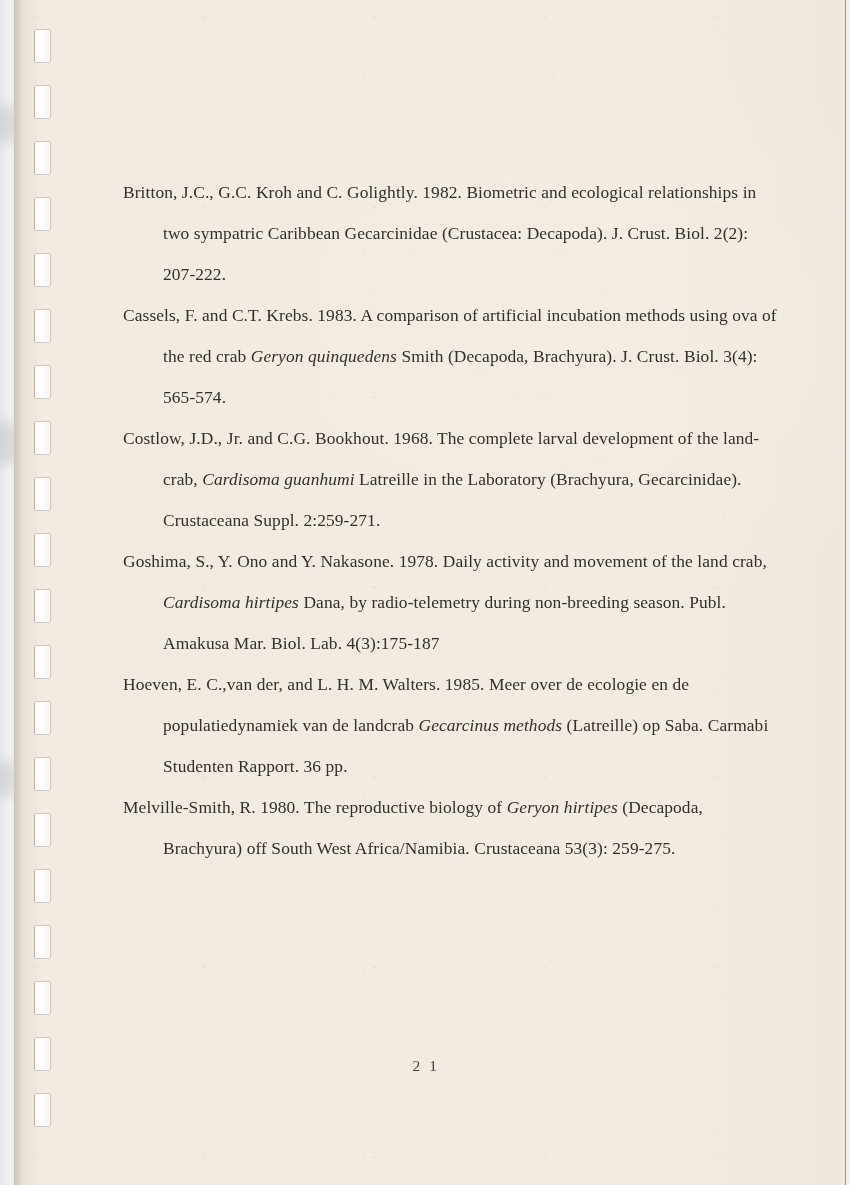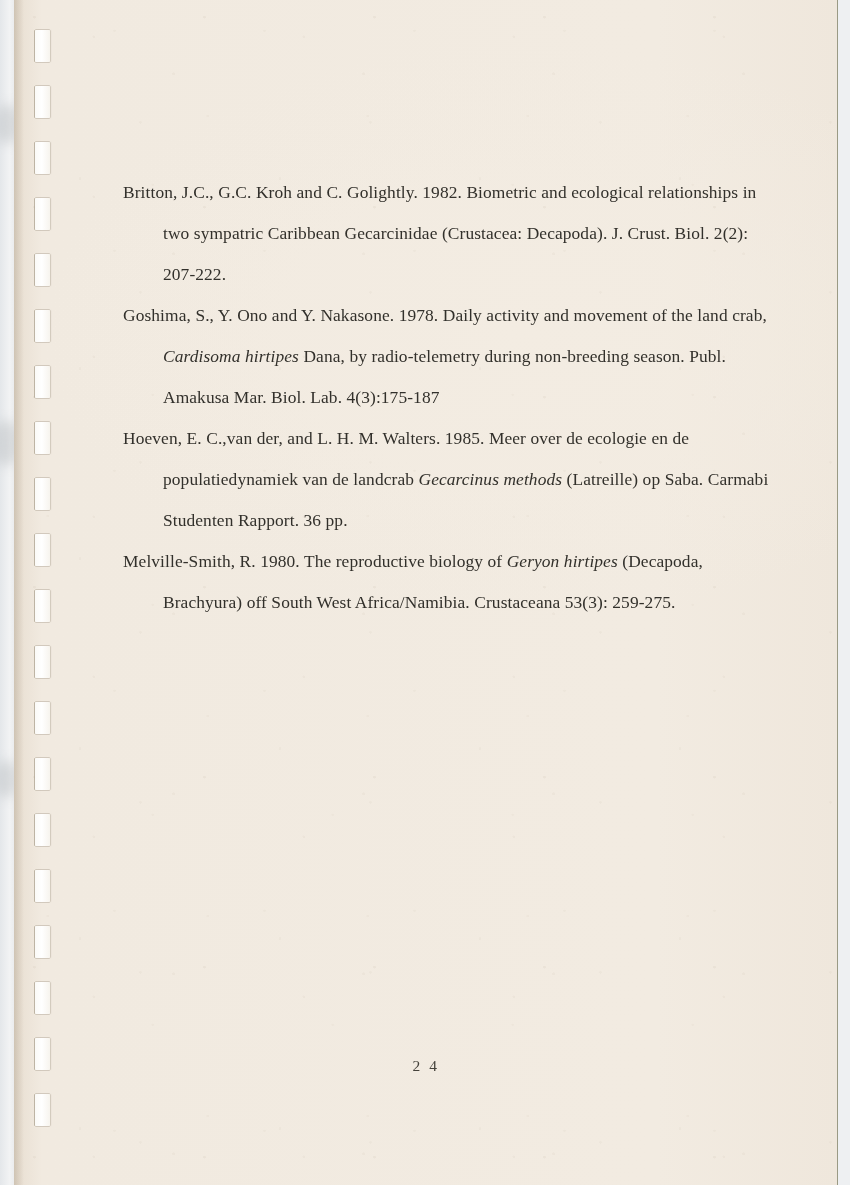--- a/index.html
+++ b/index.html
@@ -42,20 +42,21 @@
   
   .page {
     position: absolute;
     left: 14px; top: 0;
     width: 824px;
     height: 1185px;
     background:
       radial-gradient(ellipse 700px 420px at 62% 28%, #f3ece2 0%, rgba(243,236,226,0) 70%),
       linear-gradient(to right, #e8ded1 0px, #f1eae0 28px, #f2ebe1 78%, #efe7dc 100%);
     box-shadow: inset -1px 0 0 #9a9a84;
+    padding-left: 8px;
   }
   .page-grain {
     position: absolute;
     inset: 0;
     pointer-events: none;
     opacity: .30;
     background-image:
       radial-gradient(circle at 12% 9%,  rgba(190,176,156,.40) 0 1.2px, transparent 1.6px),
       radial-gradient(circle at 38% 23%, rgba(190,176,156,.32) 0 1.1px, transparent 1.5px),
       radial-gradient(circle at 67% 14%, rgba(190,176,156,.30) 0 1.0px, transparent 1.4px),
@@ -149,20 +150,22 @@
         <div class="hole" style="left: 21px; top: 814px; width: 15px; height: 32px;"></div>
         <div class="hole" style="left: 21px; top: 870px; width: 15px; height: 32px;"></div>
         <div class="hole" style="left: 21px; top: 926px; width: 15px; height: 32px;"></div>
         <div class="hole" style="left: 21px; top: 982px; width: 15px; height: 32px;"></div>
         <div class="hole" style="left: 21px; top: 1038px; width: 15px; height: 32px;"></div>
         <div class="hole" style="left: 21px; top: 1094px; width: 15px; height: 32px;"></div>
       </div>
 
     <div class="refs" id="refs-container">
         <p class="ref"><span>Britton, J.C., G.C. Kroh and C. Golightly. 1982.  Biometric and ecological relationships in two sympatric Caribbean Gecarcinidae (Crustacea: Decapoda). J. Crust. Biol. 2(2): 207-222.</span></p>
+        <p class="ref"><span>Cassels, F. and C.T. Krebs. 1983.  A comparison of artificial incubation methods using ova of the red crab </span><i>Geryon quinquedens</i><span>  Smith (Decapoda, Brachyura). J. Crust. Biol. 3(4): 565-574.</span></p>
+        <p class="ref"><span>Costlow, J.D., Jr. and C.G. Bookhout. 1968.  The complete larval development of the land-crab, </span><i>Cardisoma guanhumi</i><span> Latreille in the Laboratory (Brachyura, Gecarcinidae). Crustaceana Suppl. 2:259-271.</span></p>
         <p class="ref"><span>Goshima, S., Y. Ono and Y. Nakasone.  1978.  Daily activity and movement of the land crab, </span><i>Cardisoma hirtipes</i><span> Dana, by radio-telemetry during non-breeding season.  Publ. Amakusa Mar. Biol. Lab. 4(3):175-187</span></p>
         <p class="ref"><span>Hoeven, E. C.,van der, and L. H. M. Walters.  1985.  Meer over de ecologie en de populatiedynamiek van de landcrab </span><i>Gecarcinus methods</i><span> (Latreille) op Saba. Carmabi Studenten Rapport. 36 pp.</span></p>
         <p class="ref"><span>Melville-Smith, R. 1980. The reproductive biology of </span><i>Geryon hirtipes</i><span> (Decapoda, Brachyura) off South West Africa/Namibia. Crustaceana 53(3): 259-275.</span></p>
       </div>
 
-    <div class="page-number">2 4</div>
+    <div class="page-number">2 1</div>
   </div>
 </div>
 
 </body></html>

